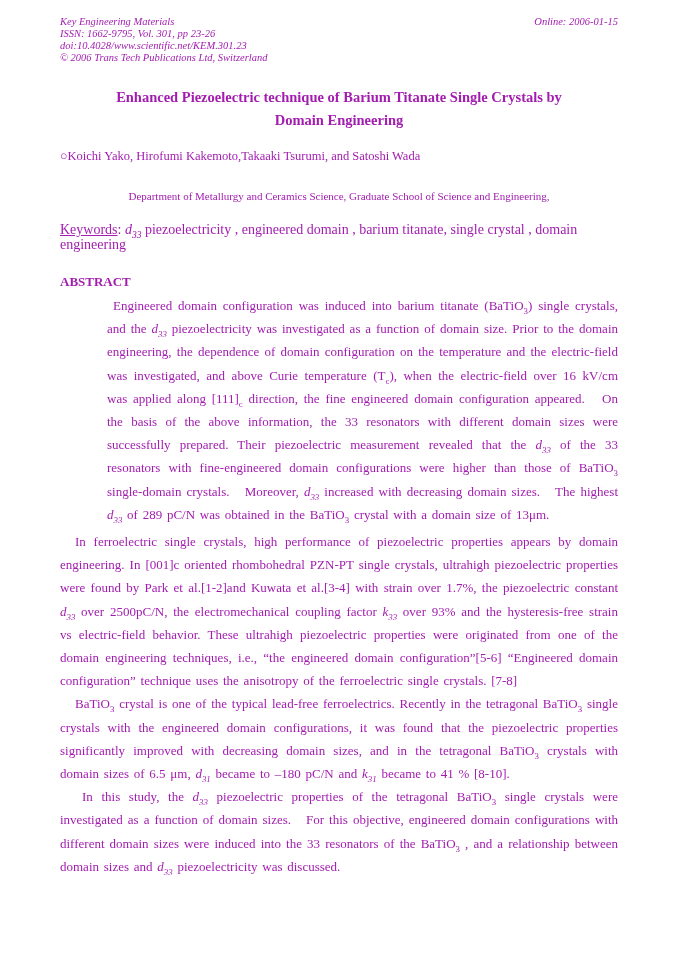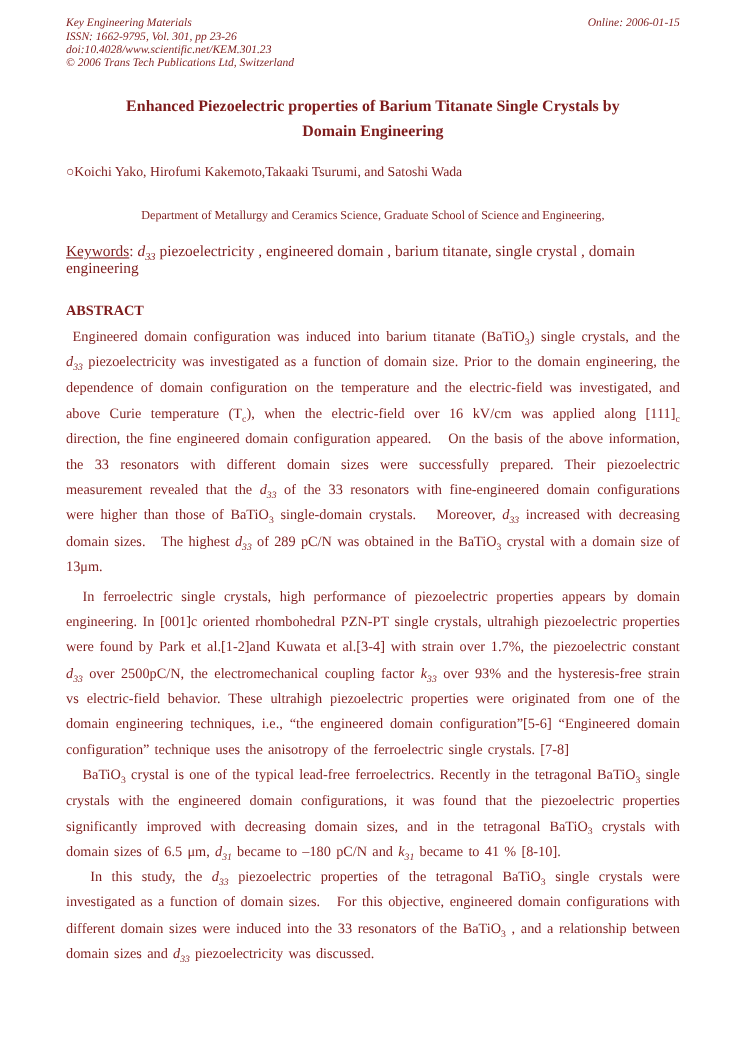--- a/index.html
+++ b/index.html
@@ -9,21 +9,21 @@
   }
   .page {
     position: relative;
     width: 678px;
     height: 959px;
     margin: 0 auto;
     background: #ffffff;
     box-sizing: border-box;
     padding: 16px 60px 0 60px;
     font-family: "Liberation Serif", "DejaVu Serif", serif;
-    color: #7f1d1d;
+    color: #a21caf;
     overflow: hidden;
   }
   
   .hdr {
     display: flex;
     justify-content: space-between;
     align-items: flex-start;
     font-style: italic;
     font-size: 10.5px;
     line-height: 12px;
@@ -74,21 +74,21 @@
   .intro-heading { margin-top: 14px; }
 
   
   .body-par {
     margin: 0;
     font-size: 13px;
     line-height: 23.2px;
     text-align: justify;
     word-spacing: 1.5px;
   }
-  .abstract-body { margin-top: 4px; text-indent: 6px; }
+  .abstract-body { margin-top: 4px; text-indent: 6px; margin-left: 47px; }
   .intro-body { margin-top: 4px; }
   .indent-1 { text-indent: 15px; }
   .indent-2 { text-indent: 22px; }
 
   sub {
     font-size: 0.68em;
     line-height: 0;
   }
 </style>
 </head>
@@ -100,21 +100,21 @@
     <div class="hdr-left">
       <div>Key Engineering Materials</div>
       <div>ISSN: 1662-9795, Vol. 301, pp 23-26</div>
       <div>doi:10.4028/www.scientific.net/KEM.301.23</div>
       <div>© 2006 Trans Tech Publications Ltd, Switzerland</div>
     </div>
     <div class="hdr-right">Online: 2006-01-15</div>
   </div>
 
   <div class="title">
-    <div>Enhanced Piezoelectric properties of Barium Titanate Single Crystals by</div>
+    <div>Enhanced Piezoelectric technique of Barium Titanate Single Crystals by</div>
     <div>Domain Engineering</div>
   </div>
 
   <div class="authors"><span>○</span><span>Koichi Yako, Hirofumi Kakemoto,Takaaki Tsurumi, and Satoshi Wada</span></div>
 
   <div class="affil">
     <div>Department of Metallurgy and Ceramics Science, Graduate School of Science and Engineering,</div>
   </div>
 
   <div class="keywords"><span class="u">Keywords</span><span>: <i>d<sub>33</sub></i> piezoelectricity , engineered domain , barium titanate, single crystal , domain engineering</span></div>

